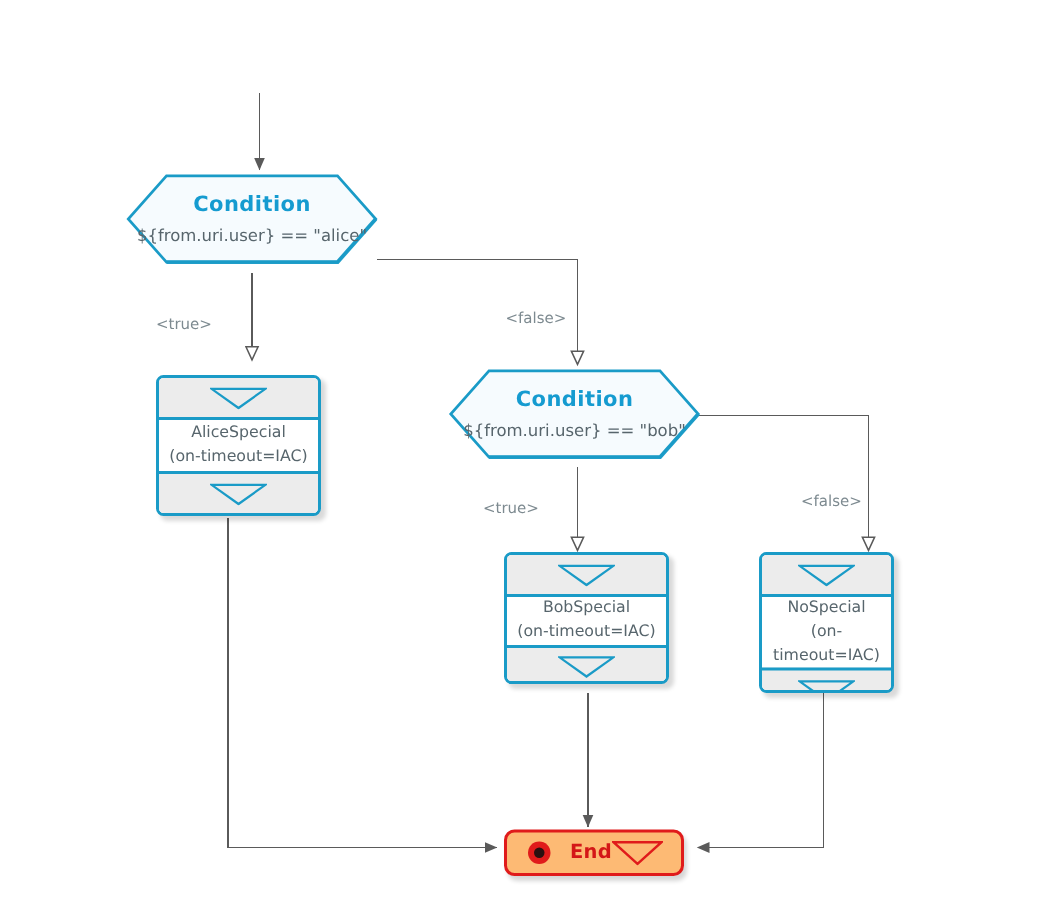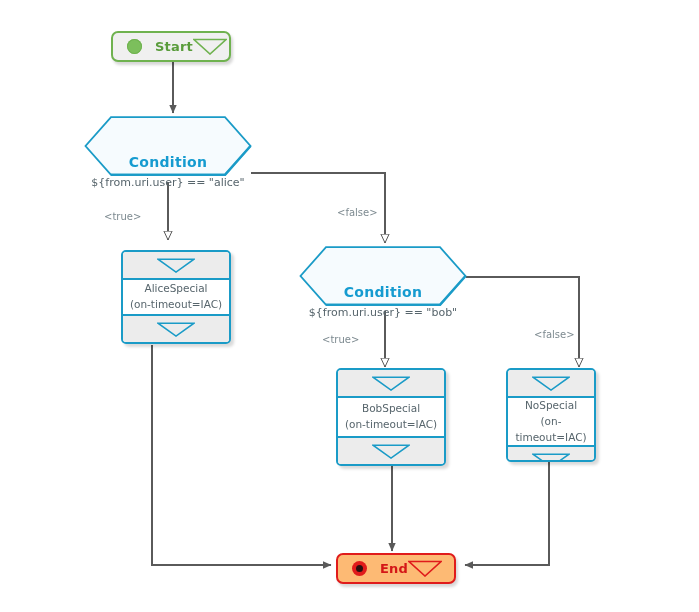--- a/index.html
+++ b/index.html
@@ -99,21 +99,20 @@
     height: 100%;
   }
   .hex svg { position: absolute; left: 0; top: 0; }
   .hex .hex-text {
     position: absolute;
     left: 0; right: 0;
     top: 50%;
     transform: translateY(-50%);
     text-align: center;
     line-height: 1.45;
-    margin-top: 26px;
   }
   .hex .hex-title {
     color: #159bd0;
     font-weight: bold;
     font-size: 14px;
     letter-spacing: 0.3px;
   }
   .hex .hex-expr {
     color: #57656c;
     font-size: 11px;
@@ -201,31 +200,20 @@
   </svg>
 
   <div class="edge-label" style="left:104px; top:211px;">&lt;true&gt;</div>
 
   <div class="edge-label" style="left:337px; top:207px;">&lt;false&gt;</div>
 
   <div class="edge-label" style="left:322px; top:334px;">&lt;true&gt;</div>
 
   <div class="edge-label" style="left:534px; top:329px;">&lt;false&gt;</div>
 
-  <div class="node node-start" style="left:111px; top:31px; width:120px; height:31px;">
-    <div class="pill">
-      <span class="dot"></span>
-      <span class="pill-label">Start</span>
-      <span class="tri-wrap">
-        <svg width="34" height="17" viewBox="0 0 34 17">
-          <path d="M1,1.5 L33,1.5 L17,16 z" fill="none" stroke="#6fb24f" stroke-width="1.6"></path>
-        </svg>
-      </span>
-    </div>
-  </div>
 
   <div class="node" style="left:84px; top:116px; width:168px; height:60px;">
     <div class="hex">
       <svg width="168" height="60" viewBox="0 0 168 60">
         <path d="M27,1.2 L141,1.2 L166.5,30 L141,58.8 L27,58.8 L1.5,30 z" fill="#f6fbfe" stroke="#1a9bc7" stroke-width="1.8"></path>
         <path d="M27,58.8 L141,58.8 L166.5,30" fill="none" stroke="#1a9bc7" stroke-width="2.6" stroke-opacity="0.95"></path>
       </svg>
       <div class="hex-text">
         <div class="hex-title">Condition</div>
         <div class="hex-expr">${from.uri.user} == "alice"</div>
@@ -239,40 +227,40 @@
         <path d="M27,1.2 L141,1.2 L166.5,30 L141,58.8 L27,58.8 L1.5,30 z" fill="#f6fbfe" stroke="#1a9bc7" stroke-width="1.8"></path>
         <path d="M27,58.8 L141,58.8 L166.5,30" fill="none" stroke="#1a9bc7" stroke-width="2.6" stroke-opacity="0.95"></path>
       </svg>
       <div class="hex-text">
         <div class="hex-title">Condition</div>
         <div class="hex-expr">${from.uri.user} == "bob"</div>
       </div>
     </div>
   </div>
 
-  <div class="node" style="left:104px; top:250px; width:110px; height:94px;margin-left:17px;">
+  <div class="node" style="left:104px; top:250px; width:110px; height:94px;">
     <div class="box">
       <div class="bar bar-top">
         <svg width="38" height="15" viewBox="0 0 38 15">
           <path d="M1,1.2 L37,1.2 L19,14 z" fill="none" stroke="#1a9bc7" stroke-width="1.5"></path>
         </svg>
       </div>
       <div class="body">
         <div>AliceSpecial</div>
         <div>(on-timeout=IAC)</div>
       </div>
       <div class="bar bar-bot">
         <svg width="38" height="15" viewBox="0 0 38 15">
           <path d="M1,1.2 L37,1.2 L19,14 z" fill="none" stroke="#1a9bc7" stroke-width="1.5"></path>
         </svg>
       </div>
     </div>
   </div>
 
-  <div class="node" style="left:336px; top:368px; width:110px; height:98px;">
+  <div class="node" style="left:336px; top:368px; width:110px; height:88px;">
     <div class="box">
       <div class="bar bar-top">
         <svg width="38" height="15" viewBox="0 0 38 15">
           <path d="M1,1.2 L37,1.2 L19,14 z" fill="none" stroke="#1a9bc7" stroke-width="1.5"></path>
         </svg>
       </div>
       <div class="body">
         <div>BobSpecial</div>
         <div>(on-timeout=IAC)</div>
       </div>

